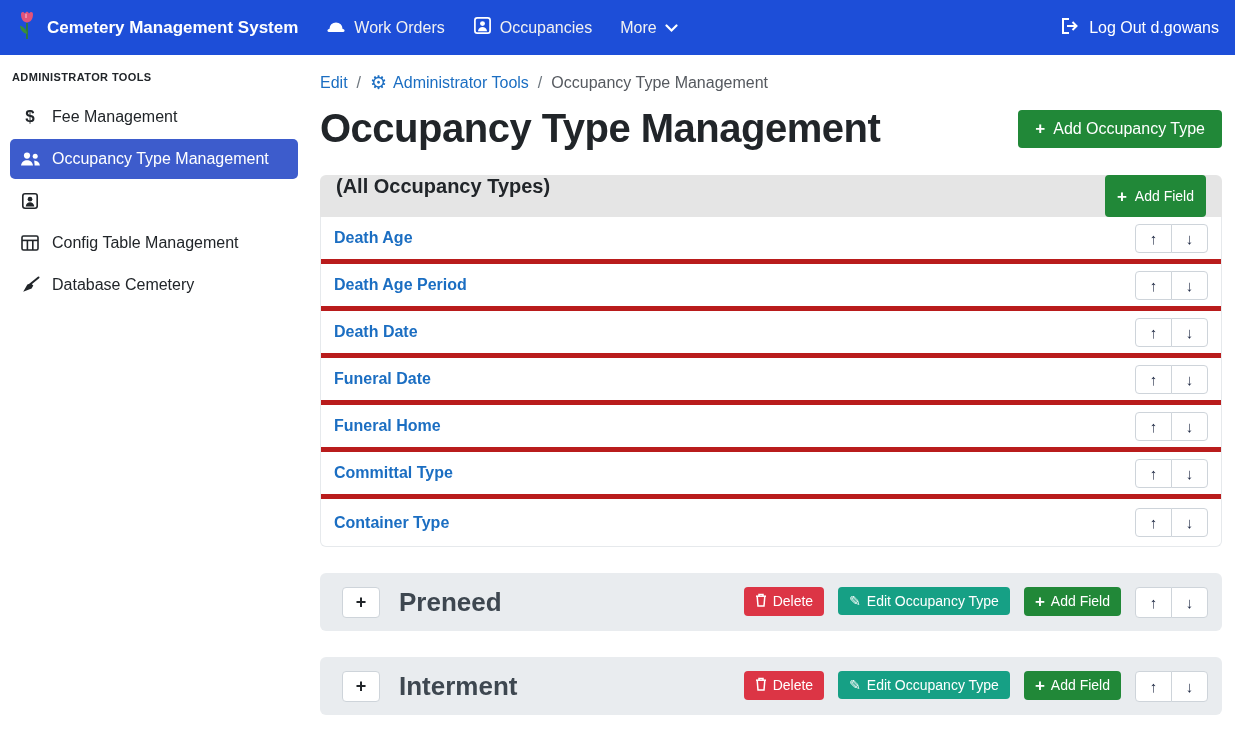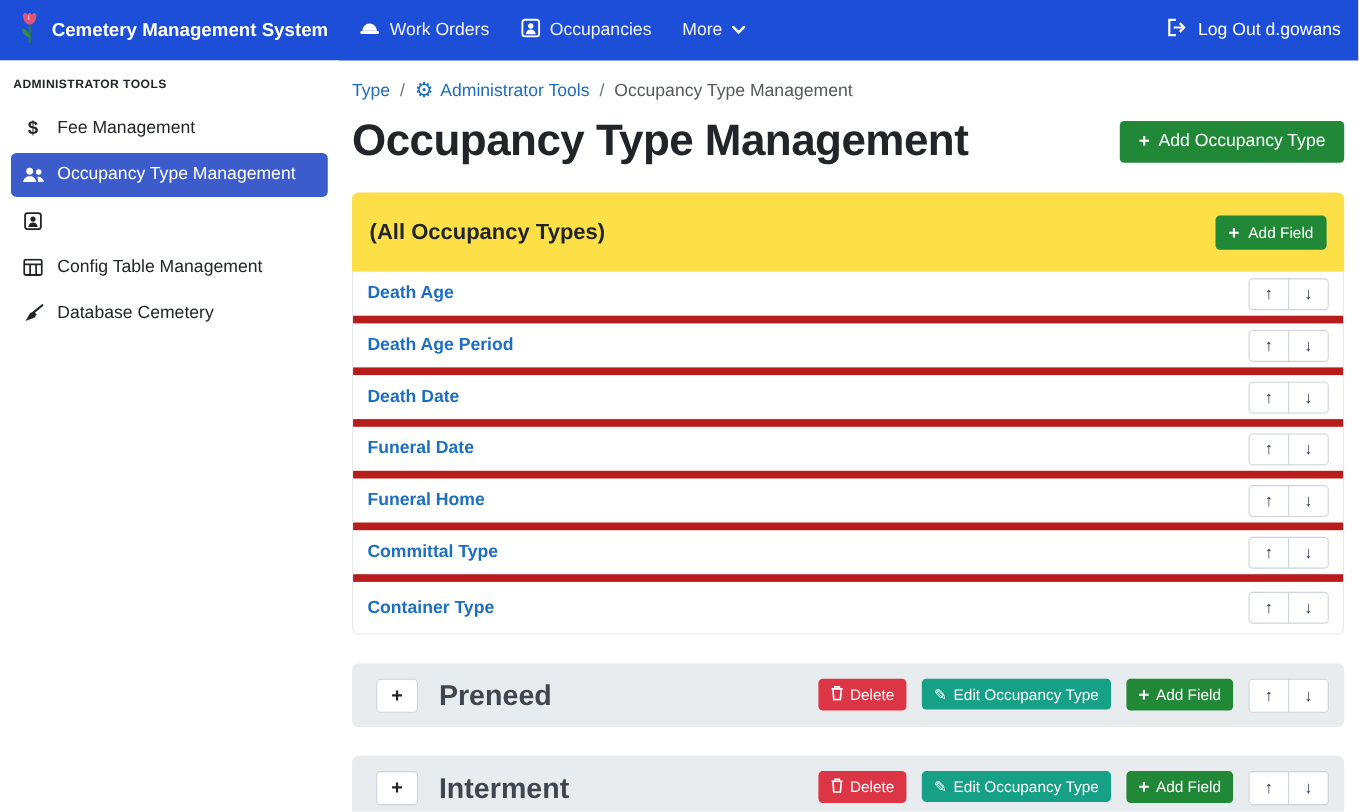--- a/index.html
+++ b/index.html
@@ -46,26 +46,26 @@
   .btn-red   { background:#dc3545; }
   .btn-teal  { background:#16a085; }
   .btn-lg { font-size:16px; padding:10px 17px; }
   .btn-sm { font-size:14px; padding:7px 12px; }
   .btn-xs { font-size:14px; padding:6px 11px; gap:6px; }
   .plus-glyph { font-weight:700; font-size:17px; line-height:1; }
   .pencil-glyph { font-size:14px; line-height:1; }
 
   
   .card { margin-top:24px; }
-  .card-header { background:#fde047; border-radius:6px 6px 0 0; height:72px; padding:0 16px;
-                 display:flex; justify-content:space-between; align-items:center; }
+  .card-header { background:#e5e5e5; border-radius:6px 6px 0 0; height:42px; padding:0 16px;
+                 display:flex; justify-content:space-between; }
   .card-title { font-size:20px; font-weight:600; color:#212529; }
   .rows { background:#fff; border:1px solid #e6e9ec; border-top:none; border-radius:0 0 6px 6px; }
   .field-row { display:flex; justify-content:space-between; align-items:center; padding:8px 13px;
-               border-bottom:7px solid #b91c1c; height:47px; }
+               border-bottom:5px solid #b91c1c; height:47px; }
   .field-row:last-child { border-bottom:none; }
   .field-label { color:#1b6ec2; font-weight:700; font-size:16px; cursor:pointer; }
 
   .btn-group { display:flex; }
   .arrow-btn { width:37px; height:29px; background:#fff; border:1px solid #ced4da; color:#26304a;
                font-size:15px; display:flex; align-items:center; justify-content:center;
                cursor:pointer; font-family:inherit; }
   .arrow-btn.up { border-radius:4px 0 0 4px; }
   .arrow-btn.down { border-radius:0 4px 4px 0; margin-left:-1px; }
   .arrow-lg .arrow-btn { height:31px; }
@@ -190,21 +190,21 @@
           <path d="M10.8 7.2 L7.4 8.6 L3.2 15.8 L11.6 12.6 L13.3 9.6 Z" fill="#212529"></path>
         </svg>
       </span>
       <span>Database Cemetery</span>
     </div>
   </div>
 
   <div class="main">
 
     <div class="breadcrumb">
-      <span class="crumb-link">Type</span>
+      <span class="crumb-link">Edit</span>
       <span class="crumb-sep">/</span>
       <span class="crumb-link">
         <span class="gear-glyph">⚙</span>
         <span>Administrator Tools</span>
       </span>
       <span class="crumb-sep">/</span>
       <span class="crumb-current">Occupancy Type Management</span>
     </div>
 
     <div class="title-row">

